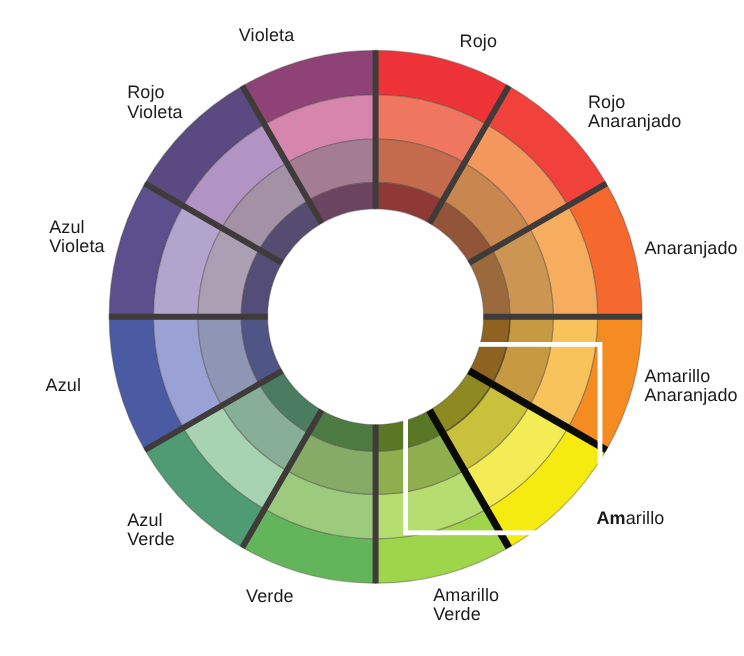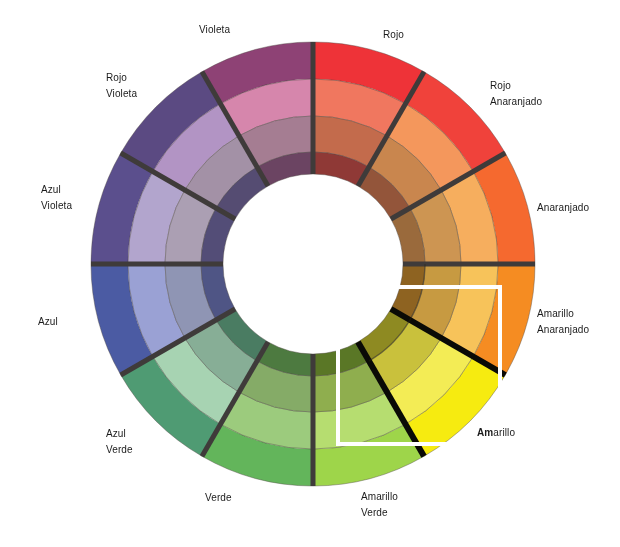--- a/index.html
+++ b/index.html
@@ -22,28 +22,28 @@
     height: 547px;
   }
   #wheel-svg {
     position: absolute;
     left: 0;
     top: 0;
   }
   .wheel-label {
     position: absolute;
     font-family: "Liberation Sans", sans-serif;
-    font-size: 10px;
+    font-size: 15px;
     line-height: 16px;
     color: #1b1b1b;
     white-space: pre;
     letter-spacing: 0.1px;
   }
   .wheel-label.align-left   { text-align: left; }
-  .wheel-label .lead-bold { font-weight: bold; }
+  .wheel-label .lead-bold { font-weight: bold; margin-left: 20px; }
 </style>
 </head>
 <body>
 
 <div id="wheel-stage">
   <svg id="wheel-svg" width="620" height="547" viewBox="0 0 620 547">
     <g id="sector-layer">
         <g>
           <path d="M 313.00 42.00 A 222 222 0 0 1 424.00 71.74 L 405.50 103.79 A 185 185 0 0 0 313.00 79.00 Z" fill="#ee3338" stroke="rgba(80,75,70,0.42)" stroke-width="1"></path>
           <path d="M 313.00 79.00 A 185 185 0 0 1 405.50 103.79 L 387.00 135.83 A 148 148 0 0 0 313.00 116.00 Z" fill="#f0775f" stroke="rgba(80,75,70,0.42)" stroke-width="1"></path>

